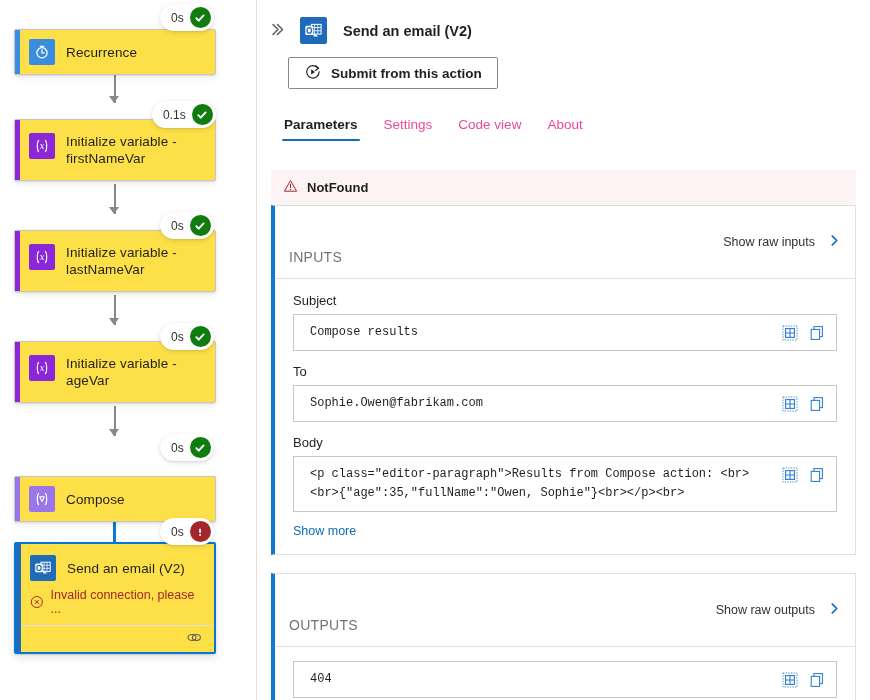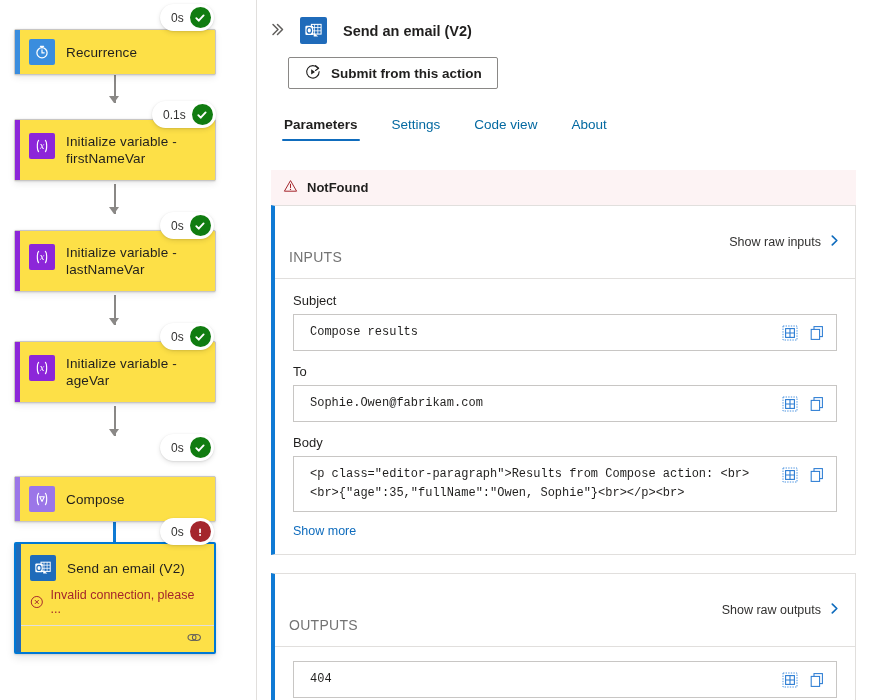--- a/index.html
+++ b/index.html
@@ -150,27 +150,27 @@
     background: #ffffff;
     font-size: 13.5px;
     font-weight: bold;
     color: #201f1e;
     cursor: pointer;
     font-family: "Liberation Sans", sans-serif;
   }
   .tabs {
     display: flex;
     margin: 22px 0 0 14px;
-    gap: 8px;
+    gap: 0;
     border-bottom: none;
   }
   .tab {
     padding: 6px 13px 9px 13px;
     font-size: 13.5px;
-    color: #0369a1;
+    color: #ec4899;
     cursor: pointer;
     position: relative;
   }
   .tab.active { font-weight: bold; color: #201f1e; }
   .tab.active::after {
     content: "";
     position: absolute;
     left: 11px; right: 11px; bottom: 0;
     height: 2.5px; background: #0f6cbd;
     border-radius: 2px;
@@ -195,21 +195,21 @@
     border-left: 4px solid #0f7ad4;
     background: #ffffff;
   }
   .sect-head {
     display: flex; align-items: center; justify-content: space-between;
     padding: 13px 14px;
     border-bottom: 1px solid #e1dfdd;
   }
   .sect-name { font-size: 14px; color: #737373; letter-spacing: .02em; margin-top: 30px; }
   .raw-link {
-    display: flex; align-items: center; gap: 7px;
+    display: flex; align-items: center; gap: 13px;
     font-size: 12.5px;
     color: #323130;
     cursor: pointer;
   }
   .sect-body { padding: 14px 18px 16px 18px; }
   .fld { margin-bottom: 13px; }
   .fld-label {
     font-size: 13px;
     color: #201f1e;
     margin-bottom: 6px;

